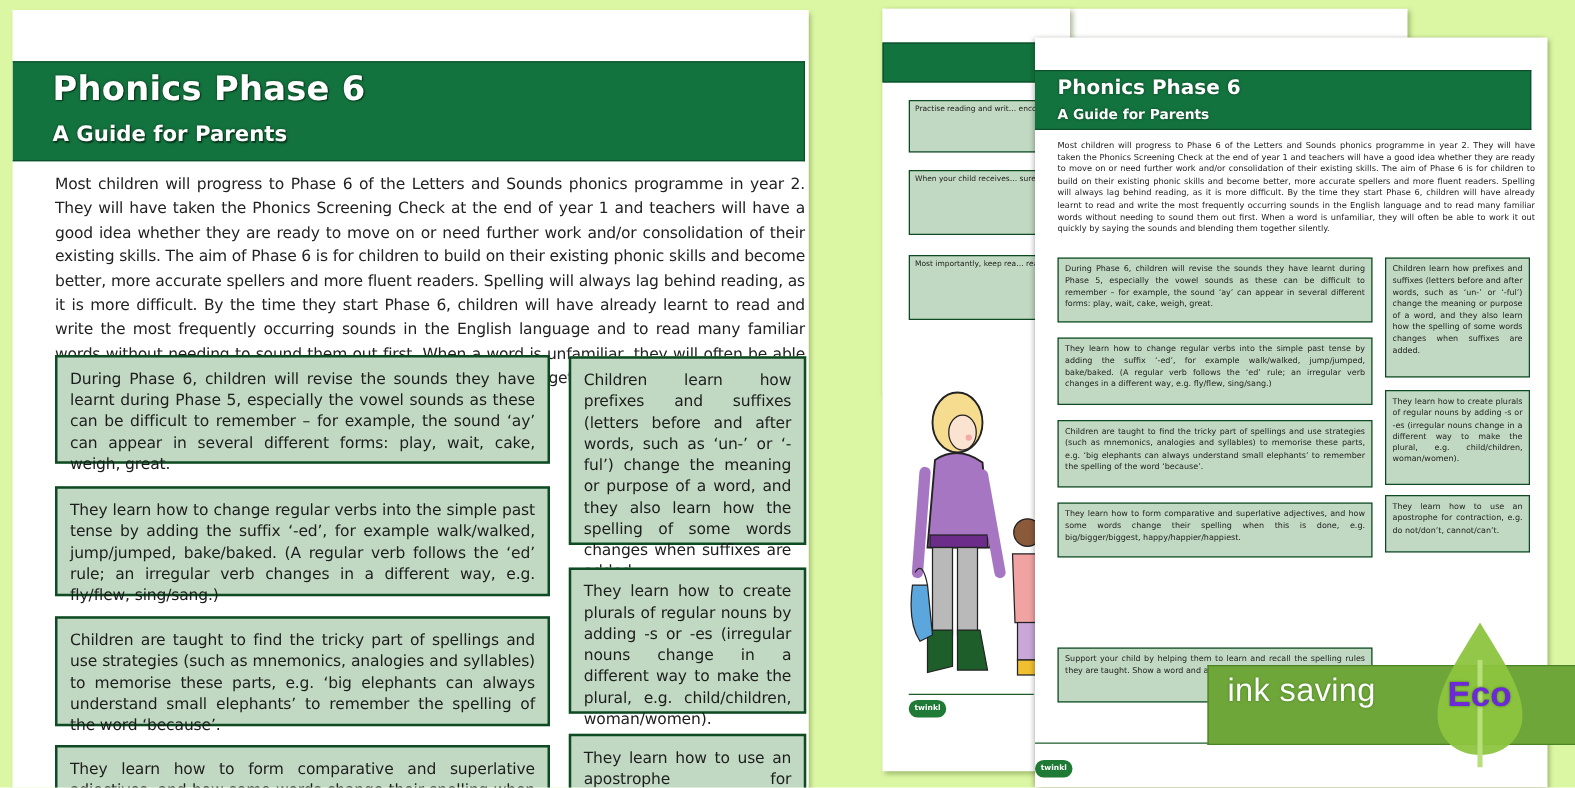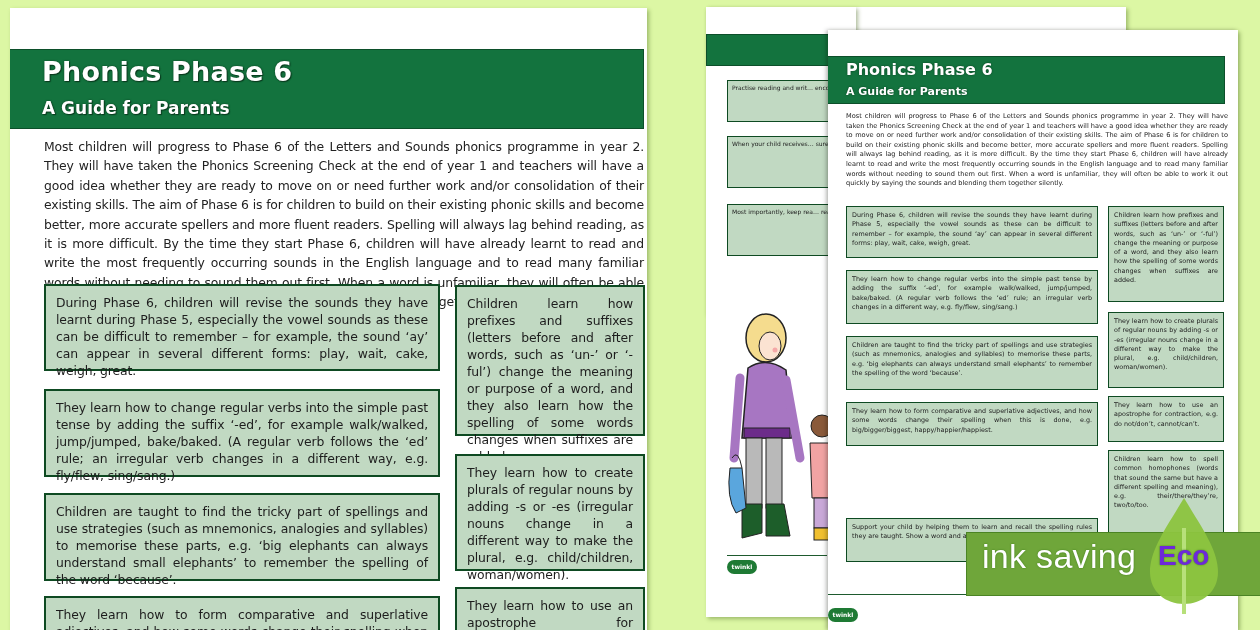--- a/index.html
+++ b/index.html
@@ -39,21 +39,21 @@
   .fbox{position:absolute;background:#c1d9c2;border:1.5px solid #0e4a22;font-size:6.4px;line-height:9.3px;
     color:#222;padding:4px 5px;text-align:justify;overflow:hidden}
   .fbox a{color:#1a8fd6;font-weight:bold;text-decoration:underline}
   .twinkl{position:absolute;width:30px;height:14px;background:#1e7a34;border-radius:8px;color:#fff;
     font-size:6px;font-weight:bold;text-align:center;line-height:14px}
   .rule{position:absolute;height:1px;background:#1e5a2e}
 
   
   .eco-bar{position:absolute;left:966px;top:532px;width:294px;height:64px;background:#6fa63a;
     border:1px solid #4b8424;border-right:none}
-  .eco-text{position:absolute;left:982px;top:537px;font-size:34px;color:#fff;font-family:"Liberation Sans",sans-serif;
+  .eco-text{position:absolute;left:982px;top:537px;font-size:26px;color:#fff;font-family:"Liberation Sans",sans-serif;
     text-shadow:0 0 2px #3c7a18;letter-spacing:.3px}
   .leaf{position:absolute;left:1146px;top:498px;width:76px;height:116px}
   .eco-label{position:absolute;left:1158px;top:540px;font-size:28px;font-weight:bold;color:#6d28d9;
     font-family:Liberation Sans, sans-serif;text-shadow:0 0 2px #3c7a18}
 </style>
 </head>
 <body>
 
 <div class="page-back"></div>
 <div class="page-back2"></div>
@@ -93,21 +93,20 @@
 
   <div class="fbox" style="left:18px;top:176px;width:252px;height:52px">During Phase 6, children will revise the sounds they have learnt during Phase 5, especially the vowel sounds as these can be difficult to remember – for example, the sound ‘ay’ can appear in several different forms: play, wait, cake, weigh, great.</div>
   <div class="fbox" style="left:18px;top:240px;width:252px;height:54px">They learn how to change regular verbs into the simple past tense by adding the suffix ‘-ed’, for example walk/walked, jump/jumped, bake/baked. (A regular verb follows the ‘ed’ rule; an irregular verb changes in a different way, e.g. fly/flew, sing/sang.)</div>
   <div class="fbox" style="left:18px;top:306px;width:252px;height:54px">Children are taught to find the tricky part of spellings and use strategies (such as mnemonics, analogies and syllables) to memorise these parts, e.g. ‘big elephants can always understand small elephants’ to remember the spelling of the word ‘because’.</div>
   <div class="fbox" style="left:18px;top:372px;width:252px;height:44px">They learn how to form comparative and superlative adjectives, and how some words change their spelling when this is done, e.g. big/bigger/biggest, happy/happier/happiest.</div>
   <div class="fbox" style="left:18px;top:488px;width:252px;height:44px">Support your child by helping them to learn and recall the spelling rules they are taught. Show a word and ask how to make it, for example, plu...</div>
 
   <div class="fbox" style="left:280px;top:176px;width:116px;height:96px">Children learn how prefixes and suffixes (letters before and after words, such as ‘un-’ or ‘-ful’) change the meaning or purpose of a word, and they also learn how the spelling of some words changes when suffixes are added.</div>
   <div class="fbox" style="left:280px;top:282px;width:116px;height:76px">They learn how to create plurals of regular nouns by adding -s or -es (irregular nouns change in a different way to make the plural, e.g. child/children, woman/women).</div>
   <div class="fbox" style="left:280px;top:366px;width:116px;height:46px">They learn how to use an apostrophe for contraction, e.g. do not/don’t, cannot/can’t.</div>
-  <div class="fbox" style="left:280px;top:420px;width:116px;height:94px">Children learn how to spell common homophones (words that sound the same but have a different spelling and meaning), e.g. their/there/they’re, two/to/too.</div>
 
   <div class="rule" style="left:0;top:564px;width:300px"></div>
   <div class="twinkl" style="left:0;top:578px">twinkl</div>
 </div>
 
 <div class="eco-bar"></div>
 <div class="eco-text">ink saving</div>
 <svg class="leaf" viewBox="0 0 76 116">
   <path d="M38 0 C20 30 4 52 4 74 C4 94 20 106 38 106 C56 106 72 94 72 74 C72 52 56 30 38 0 Z" fill="#8cc43f" opacity=".95"></path>
   <rect x="36" y="30" width="4" height="86" fill="#b7e07a"></rect>

